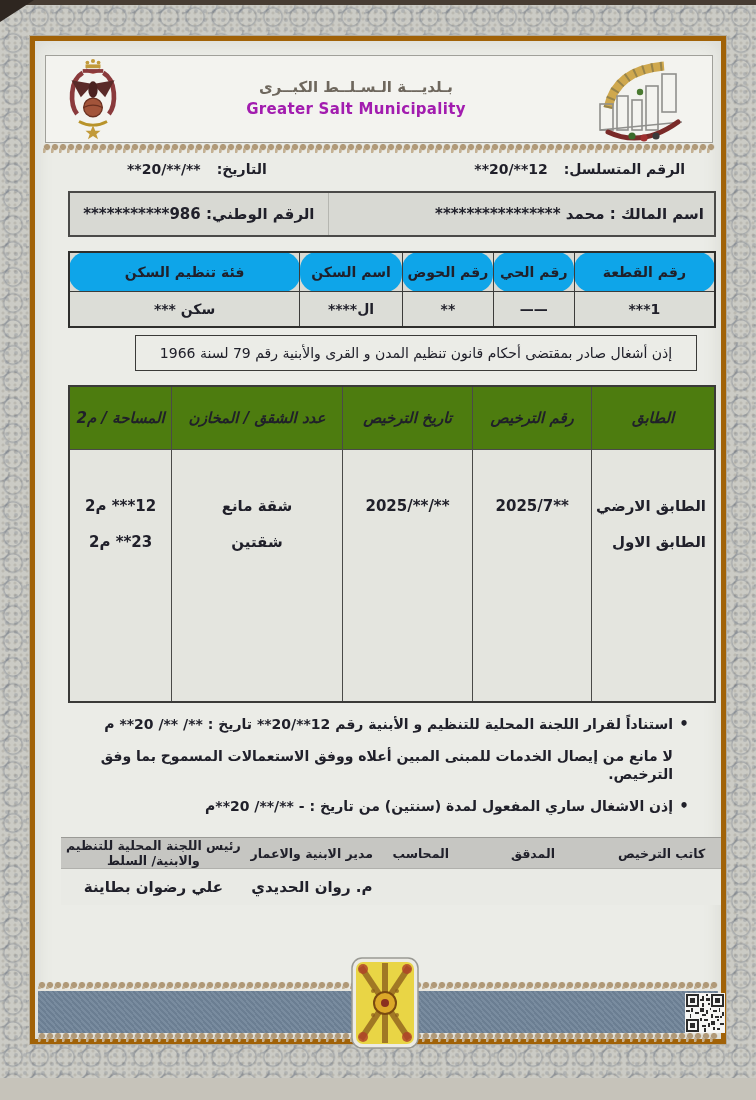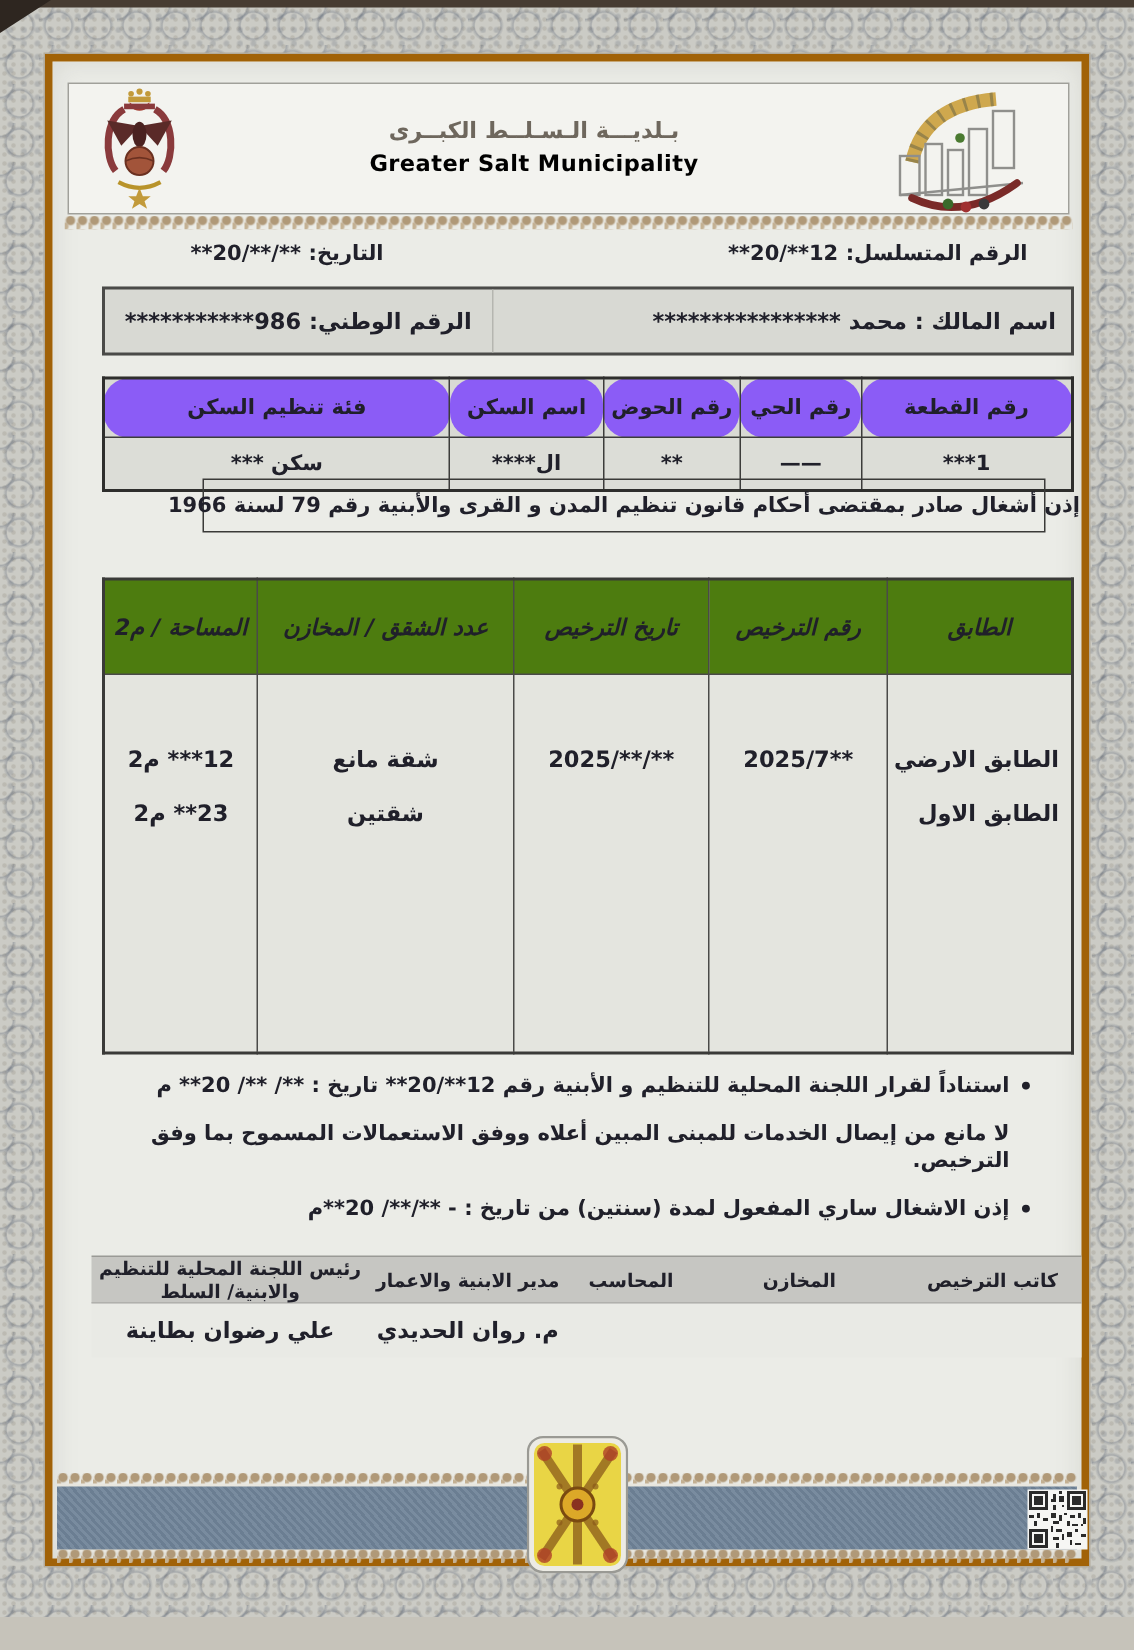--- a/index.html
+++ b/index.html
@@ -37,59 +37,59 @@
   .abs{position:absolute;}
   
   .header-box{
     left:10px;top:14px;width:668px;height:88px;
     background:#f3f3ef;border:1px solid #a0a09a;
     display:flex;align-items:center;justify-content:space-between;
     padding:0 14px;box-sizing:border-box;
   }
   .header-center{flex:1;text-align:center;line-height:1.45;}
   .muni-ar{font-size:15px;font-weight:bold;color:#6e675d;}
-  .muni-en{font-size:15px;font-weight:bold;color:#000000;letter-spacing:.3px;}
+  .muni-en{font-size:15px;font-weight:bold;color:#a21caf;letter-spacing:.3px;}
   .doc-title{font-size:16px;font-weight:bold;color:#2c2c36;}
   .braid{
     background-image:
       radial-gradient(circle at 4px 3px,#b09978 2.6px,rgba(176,153,120,.25) 3.3px,rgba(0,0,0,0) 4px),
       radial-gradient(circle at 0px 7px,#c4b193 2.2px,rgba(0,0,0,0) 3.2px);
     background-size:8px 9px;height:9px;
   }
   .braid-header{left:8px;top:103px;width:672px;}
   
   .serial-row{
     left:0;top:114px;width:100%;height:28px;
     display:flex;justify-content:space-between;align-items:center;
     padding-right:36px;padding-left:92px;box-sizing:border-box;
     font-size:14px;font-weight:bold;
   }
   .pair{white-space:nowrap;}
-  .pair .lbl{margin-left:5px;}
+  .pair .lbl{margin-left:16px;}
   
   .owner-box{
     left:33px;top:150px;width:648px;height:46px;
     background:#d8d9d3;border:2px solid #4a4a48;box-sizing:border-box;
     display:flex;align-items:center;font-size:15px;font-weight:bold;
   }
   .owner-cell{width:60%;padding-right:10px;box-sizing:border-box;border-left:1px solid #b5b6b0;height:100%;display:flex;align-items:center;}
   .national-cell{width:40%;display:flex;align-items:center;justify-content:center;height:100%;}
   
   table{border-collapse:collapse;table-layout:fixed;}
   .plot-table{left:33px;top:210px;width:648px;height:70px;
     font-size:14px;font-weight:bold;background:#d9dad4;}
   .plot-table th,.plot-table td{border:1px solid #3c3c3a;text-align:center;padding:2px;}
   .plot-table{border:2px solid #2e2e2c;}
-  .plot-table th{height:34px;background:#8b5cf6;font-weight:bold;border-radius:17px;}
+  .plot-table th{height:34px;background:#0ea5e9;font-weight:bold;border-radius:17px;}
   .plot-table td{height:30px;background:#dcddd7;}
   .law-box{
-    left:100px;top:278px;width:560px;height:34px;
+    left:100px;top:294px;width:560px;height:34px;
     border:1.5px solid #3a3a38;background:#eceaе4;
     display:flex;align-items:center;justify-content:center;
-    font-size:14px;font-weight:bold;white-space:nowrap;
+    font-size:14px;font-weight:normal;white-space:nowrap;
   }
   .license-table{left:33px;top:344px;width:648px;height:318px;
     font-size:15px;font-weight:bold;}
   .license-table th,.license-table td{border:1.5px solid #4a4a48;}
   .license-table{border:2px solid #3a3a38;}
   .license-table th{height:60px;text-align:center;background:#4d7c0f;font-style:italic;}
   .license-table td{vertical-align:top;padding-top:38px;text-align:center;line-height:36px;background:#e4e5df;}
   .license-table td.floor-cell{text-align:right;padding-right:8px;}
   .ltr{direction:ltr;unicode-bidi:bidi-override;display:inline-block;}
   
@@ -275,21 +275,21 @@
     <colgroup>
         <col style="width:18%">
         <col style="width:21%">
         <col style="width:13%">
         <col style="width:20%">
         <col style="width:28%">
       </colgroup>
     <tbody>
         <tr>
       <th>كاتب الترخيص</th>
-      <th>المخازن</th>
+      <th>المدقق</th>
       <th>المحاسب</th>
       <th>مدير الابنية والاعمار</th>
       <th>رئيس اللجنة المحلية للتنظيم والابنية/ السلط</th>
     </tr>
     <tr>
       <td></td>
       <td></td>
       <td></td>
       <td>م. روان الحديدي</td>
       <td>علي رضوان بطاينة</td>

